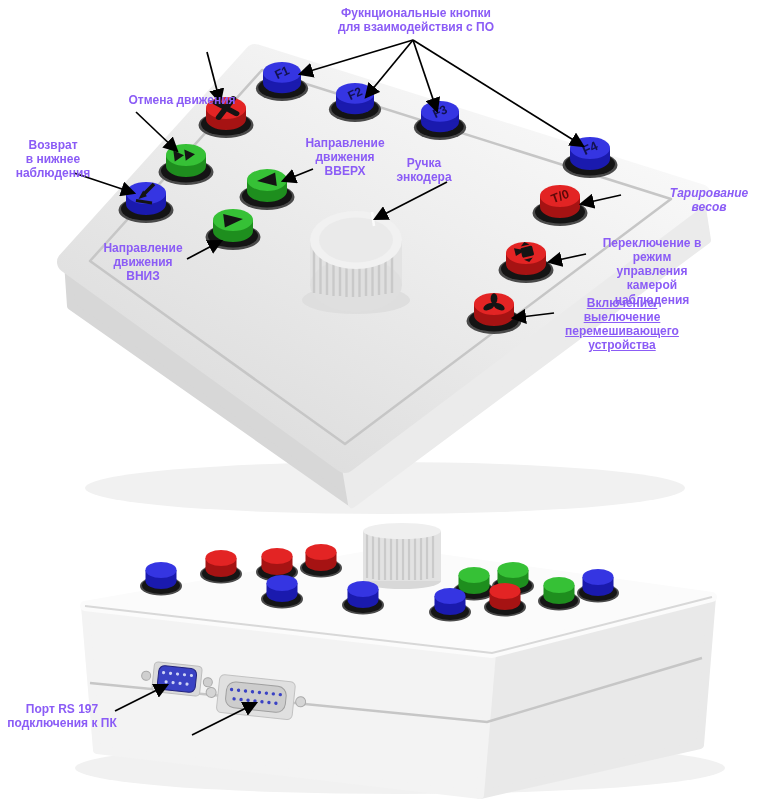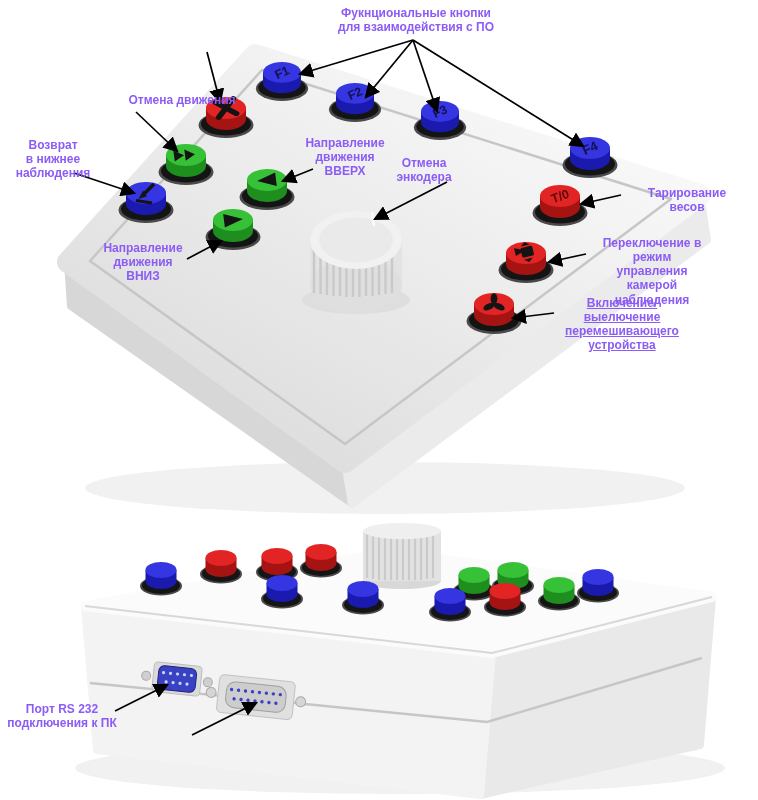--- a/index.html
+++ b/index.html
@@ -287,27 +287,27 @@
 
 <div class="lbl" style="left:416px;top:6px;">Фукнциональные кнопки
 для взаимодействия с ПО</div>
 <div class="lbl" style="left:182px;top:52px;margin-top:41px;">Отмена движения</div>
 <div class="lbl" style="left:53px;top:138px;">Возврат
 в нижнее
 наблюдения</div>
 <div class="lbl" style="left:345px;top:136px;">Направление
 движения
 ВВЕРХ</div>
-<div class="lbl" style="left:424px;top:156px;">Отмена
+<div class="lbl" style="left:424px;top:156px;">Ручка
 энкодера</div>
-<div class="lbl" style="left:687px;top:186px;">Тарирование весов</div>
+<div class="lbl" style="left:709px;top:186px;font-style:italic;">Тарирование весов</div>
 <div class="lbl" style="left:652px;top:236px;">Переключение в режим
 управления
 камерой наблюдения</div>
 <div class="lbl" style="left:622px;top:296px;text-decoration:underline;">Включение/выелючение
 перемешивающего устройства</div>
 <div class="lbl" style="left:143px;top:241px;">Направление
 движения
 ВНИЗ</div>
-<div class="lbl" style="left:62px;top:702px;">Порт RS 232
+<div class="lbl" style="left:62px;top:702px;">Порт RS 197
 подключения к ПК</div>
 
 </div>
 
 </body></html>

